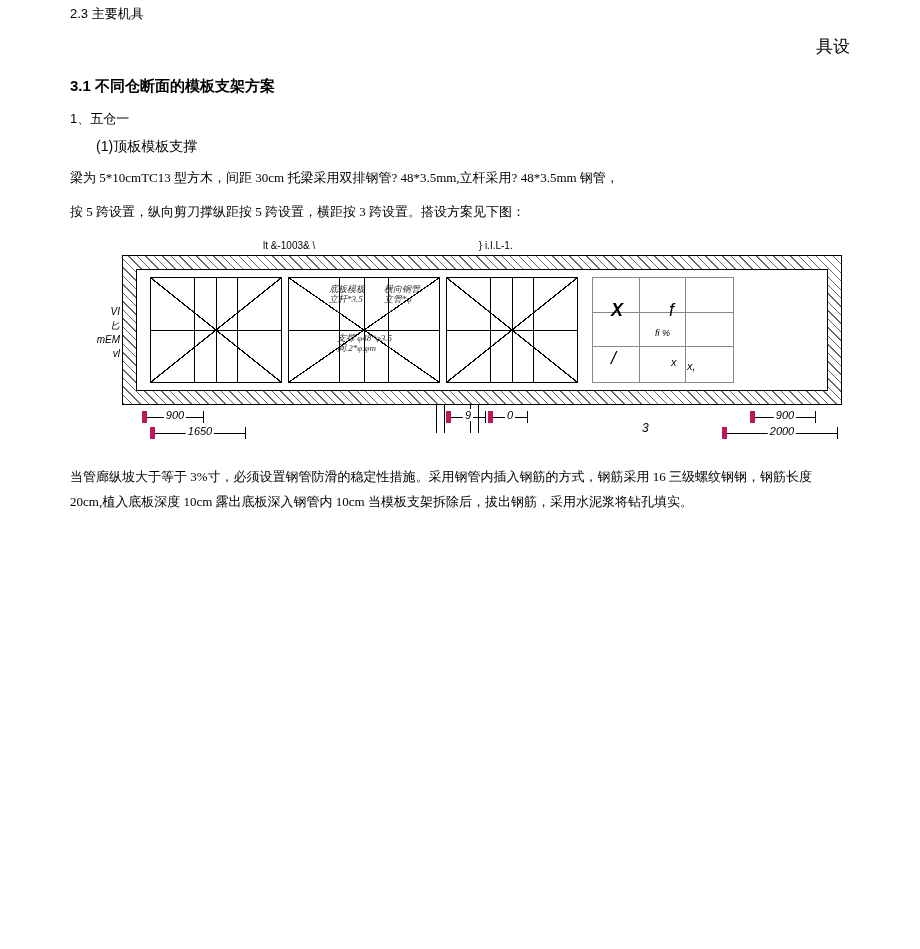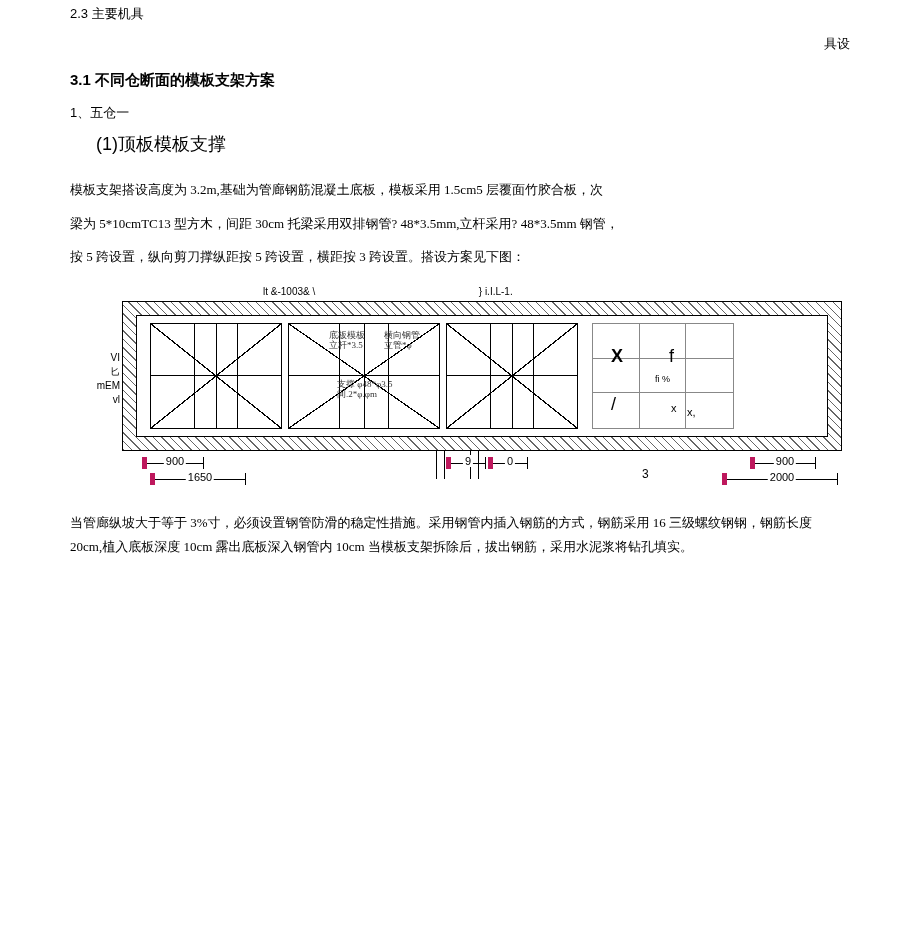--- a/index.html
+++ b/index.html
@@ -22,21 +22,21 @@
   .h2_3 {
     font-size: 13px;
     font-family: Arial, sans-serif;
   }
   .para {
     font-size: 13px;
     line-height: 1.5;
   }
   .float-right {
     float: right;
-    font-size: 13px;
+    font-size: 17px;
   }
   .sec-title {
     font-size: 15px;
     margin-top: 30px;
     margin-bottom: 24px;
     font-family: "SimHei","黑体", sans-serif;
   }
   .sub-title {
     font-size: 15px;
     font-family: Arial, sans-serif;
@@ -47,22 +47,22 @@
   .sub-title .cn { font-family: "SimHei","黑体", sans-serif; font-weight: bold;}
   .item {
     font-size: 13px;
     margin-top: 14px;
     margin-bottom: 10px;
     font-family: Arial, sans-serif;
   }
   .item .cn { font-family: "SimSun", serif; }
   .indent {
     padding-left: 26px;
-    font-size: 18px;
-    margin-bottom: 24px;
+    font-size: 14px;
+    margin-bottom: 12px;
     font-family: Arial, sans-serif;
   }
   .indent .cn { font-family: "SimSun", serif; }
   .body-line {
     font-size: 13px;
     margin-bottom: 14px;
     line-height: 1.5;
     font-family: Arial, sans-serif;
   }
   .body-line .cn { font-family: "SimSun", serif; }
@@ -83,20 +83,21 @@
     font-size: 10px;
     font-family: Arial, sans-serif;
     margin-left: 180px;
     margin-bottom: 4px;
   }
   .dia-labels-top span { display:inline-block;padding-left:13px; }
   .dia-labels-top .l1 { width: 200px; }
   .diagram {
     position: relative;
     height: 190px;
+    font-style: italic;
   }
   .left-labels {
     position: absolute;
     left: 0;
     top: 50px;
     width: 50px;
     text-align: right;
     font-size: 10px;
     line-height: 14px;
     font-family: Arial, sans-serif;
@@ -266,21 +267,20 @@
   </div>
 
   <div class="item">
     <span>1</span><span class="cn">、五仓一</span>
   </div>
 
   <div class="indent">
     <span>(1)</span><span class="cn">顶板模板支撑</span>
   </div>
 
-  <div class="body-line"><span class="cn">模板支架搭设高度为 3.2m,基础为管廊钢筋混凝土底板，模板采用 1.5cm5 层覆面竹胶合板，次</span></div>
   <div class="body-line"><span class="cn">梁为 5*10cmTC13 型方木，间距 30cm 托梁采用双排钢管? 48*3.5mm,立杆采用? 48*3.5mm 钢管，</span></div>
   <div class="body-line2"><span class="cn">按 5 跨设置，纵向剪刀撑纵距按 5 跨设置，横距按 3 跨设置。搭设方案见下图：</span></div>
 
   <div class="dia-wrap">
     <div class="dia-labels-top">
       <span class="l1">lt &amp;-1003&amp; \</span>
       <span>} i.I.L-1.</span>
     </div>
 
     <div class="diagram">

